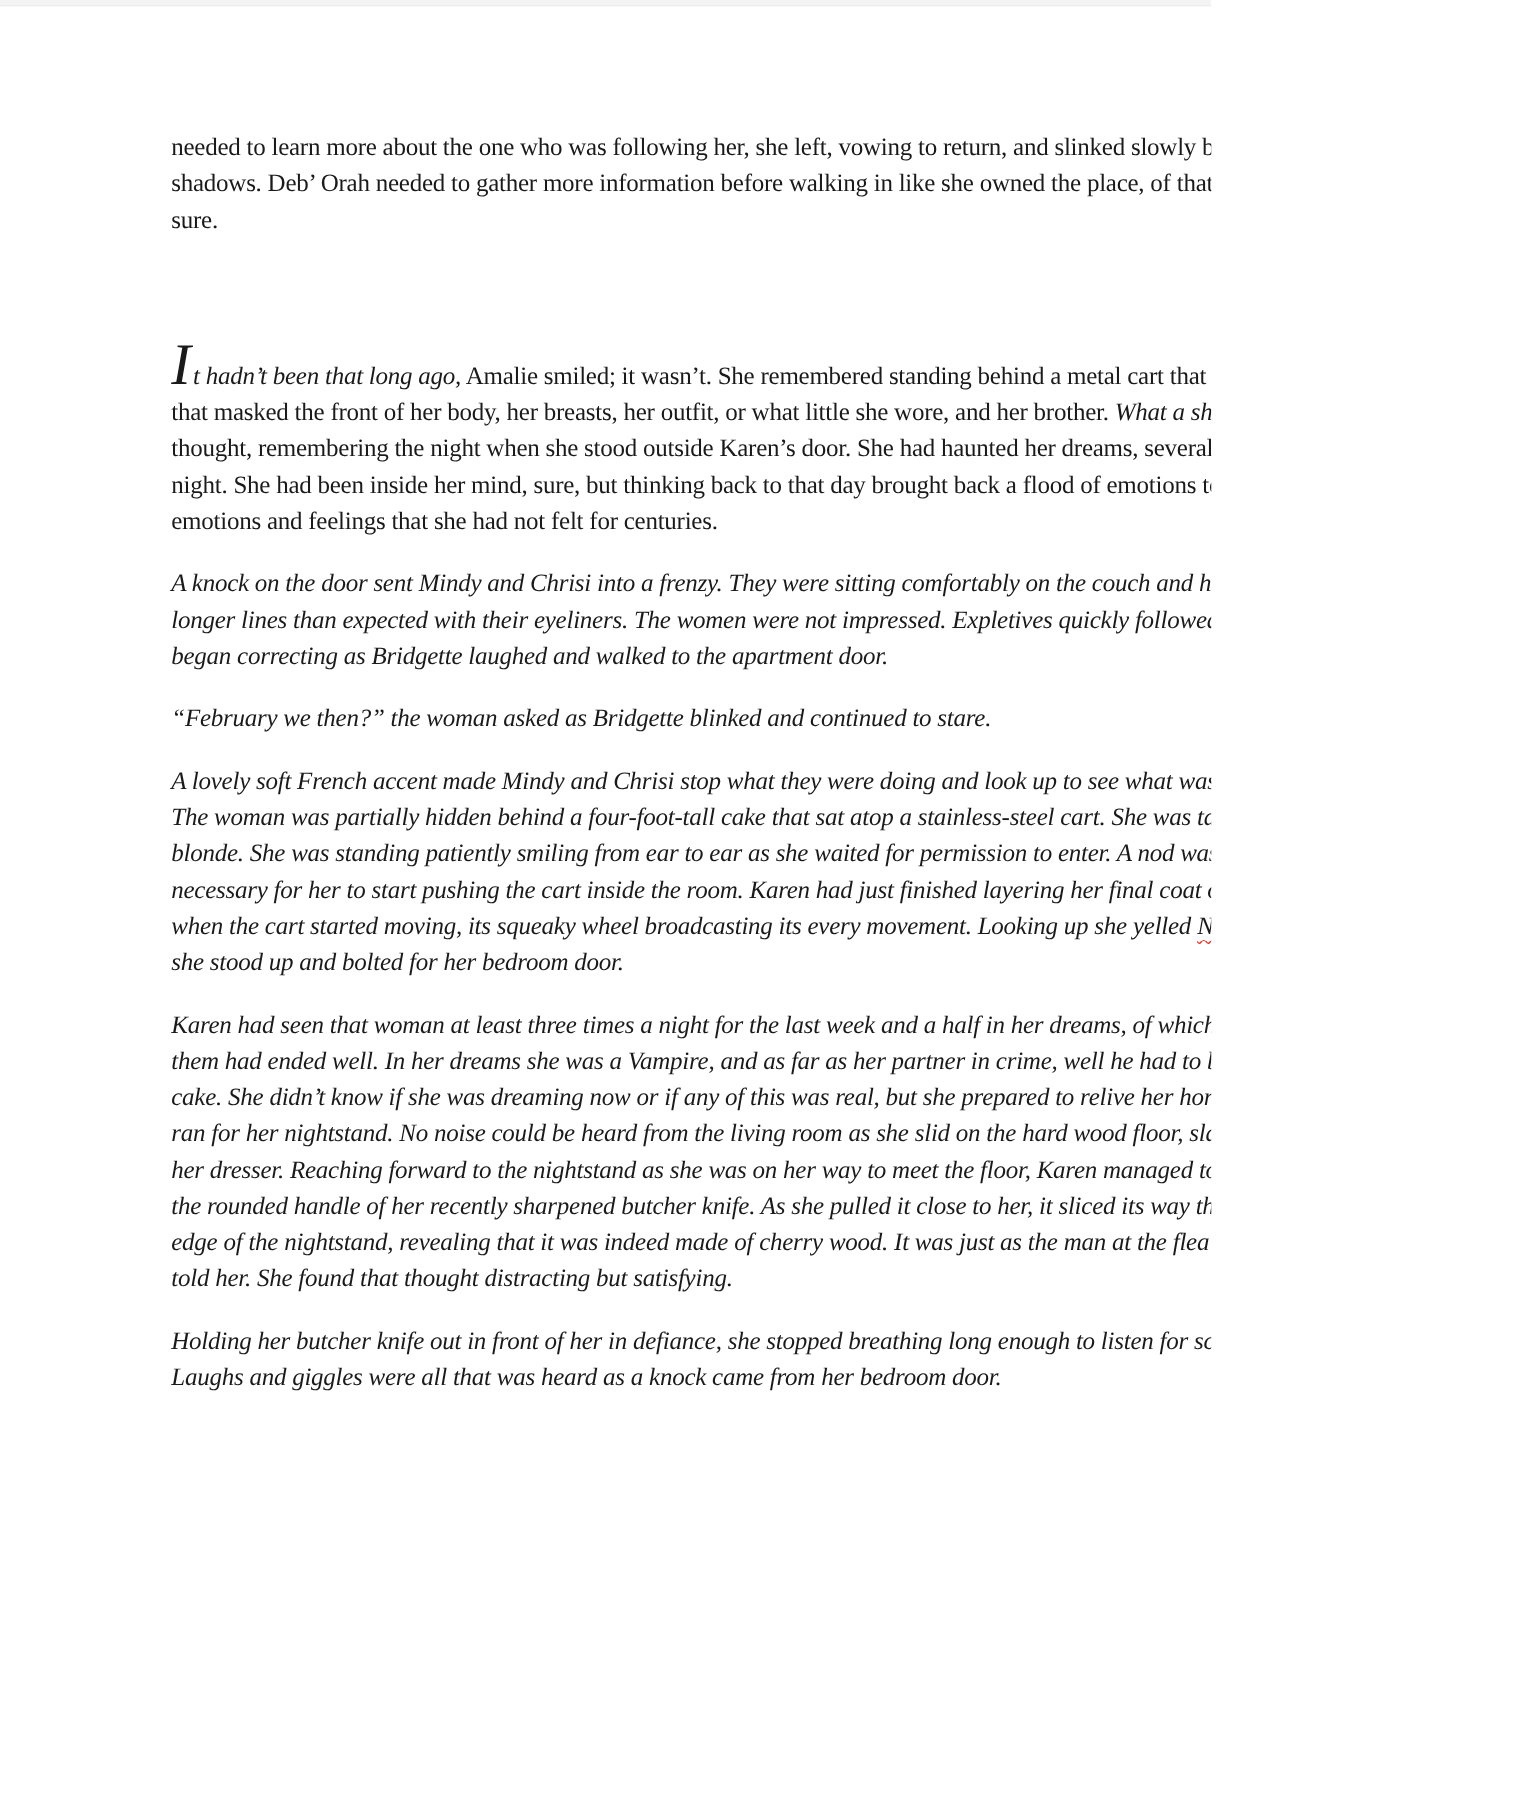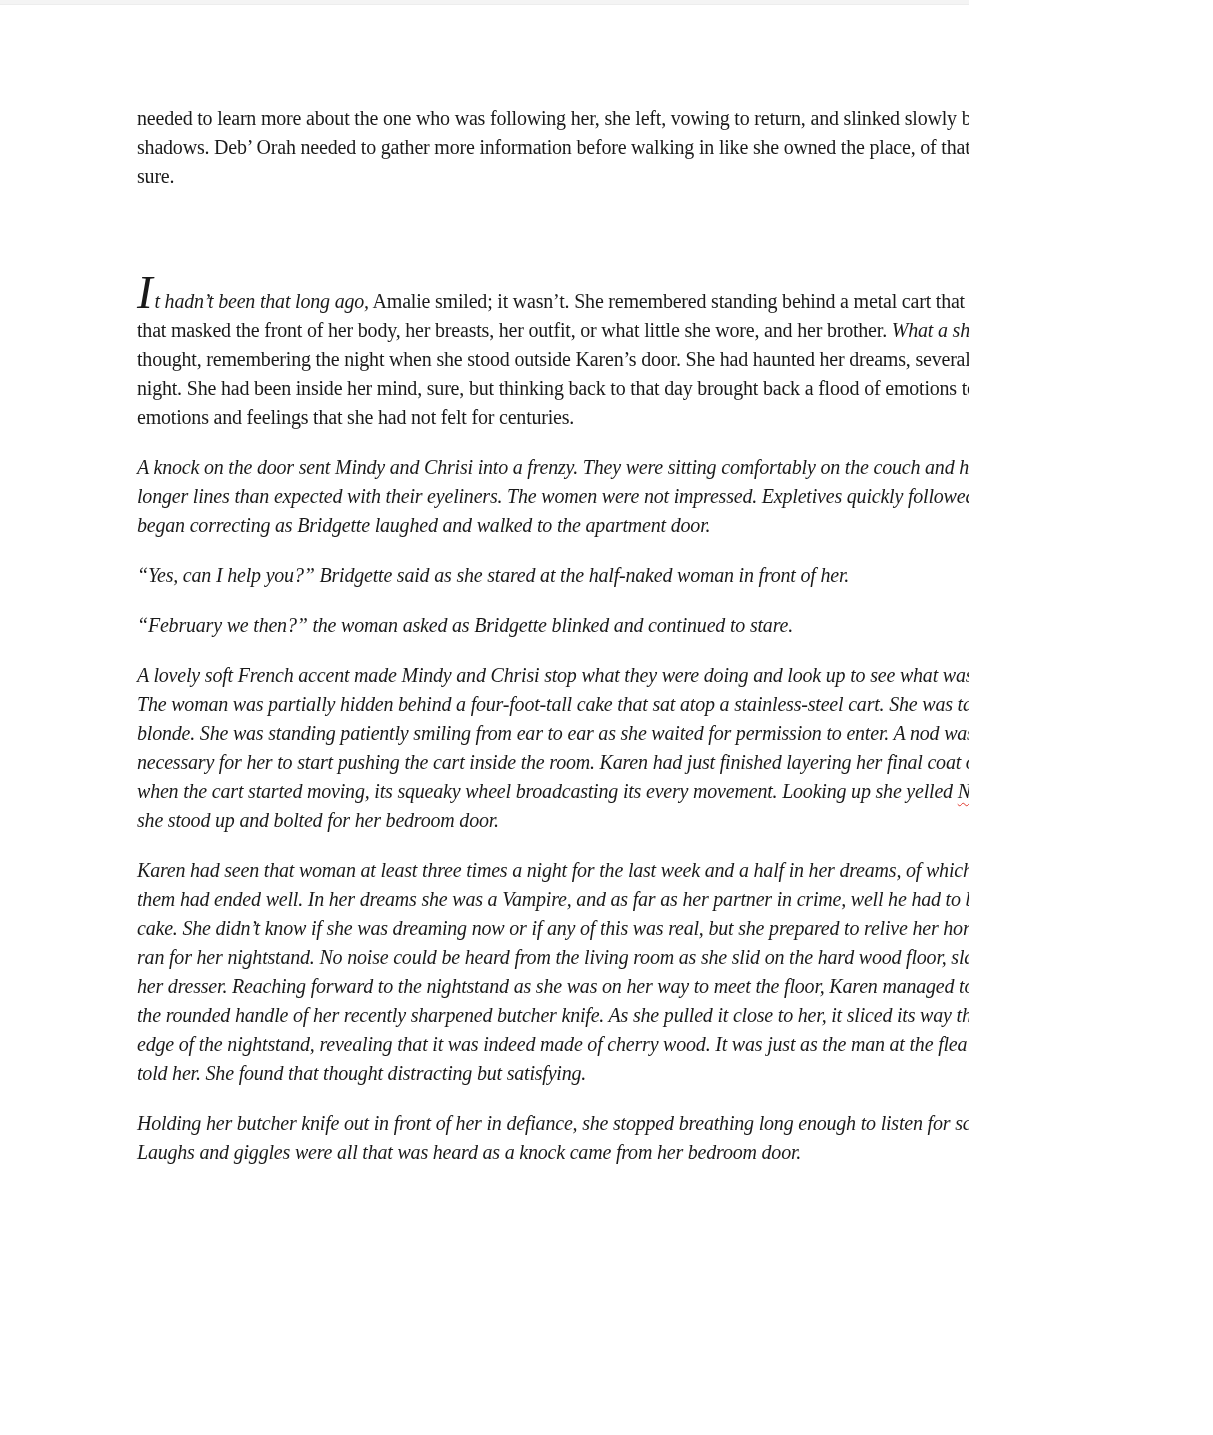--- a/index.html
+++ b/index.html
@@ -64,19 +64,18 @@
 </style>
 </head>
 <body>
 
 <div class="page" style="background: rgb(255, 255, 255);">
   <div class="top-strip" style="background: rgb(244, 244, 244);"></div>
   <div class="content" style="color: rgb(26, 26, 26);">
       <p class="para roman"><span class="run-roman">needed to learn more about the one who was following her, she left, vowing to return, and slinked slowly back into the shadows. Deb’ Orah needed to gather more information before walking in like she owned the place, of that, she was sure.</span></p>
       <p class="para roman scene-start"><span class="run-drop-cap">I</span><span class="run-italic">t hadn’t been that long ago,</span><span class="run-roman"> Amalie smiled; it wasn’t. She remembered standing behind a metal cart that held a cake that masked the front of her body, her breasts, her outfit, or what little she wore, and her brother. </span><span class="run-italic">What a shame,</span><span class="run-roman"> she thought, remembering the night when she stood outside Karen’s door. She had haunted her dreams, several times a night. She had been inside her mind, sure, but thinking back to that day brought back a flood of emotions to Amalie; emotions and feelings that she had not felt for centuries.</span></p>
       <p class="para italic"><span class="run-italic">A knock on the door sent Mindy and Chrisi into a frenzy. They were sitting comfortably on the couch and had just made longer lines than expected with their eyeliners. The women were not impressed. Expletives quickly followed and they began correcting as Bridgette laughed and walked to the apartment door.</span></p>
-      <p class="para italic"><span class="run-italic">“Yes, can I help you?” Bridgette said as she stared at the half-naked woman in front of her.</span></p>
       <p class="para italic"><span class="run-italic">“February we then?” the woman asked as Bridgette blinked and continued to stare.</span></p>
       <p class="para italic"><span class="run-italic">A lovely soft French accent made Mindy and Chrisi stop what they were doing and look up to see what was going on. The woman was partially hidden behind a four-foot-tall cake that sat atop a stainless-steel cart. She was tall, thin, and blonde. She was standing patiently smiling from ear to ear as she waited for permission to enter. A nod was all that was necessary for her to start pushing the cart inside the room. Karen had just finished layering her final coat of eye shadow when the cart started moving, its squeaky wheel broadcasting its every movement. Looking up she yelled </span><span class="run-misspelled" style="text-decoration-color: rgb(224, 58, 47);">Nooo</span><span class="run-italic"> before she stood up and bolted for her bedroom door.</span></p>
       <p class="para italic"><span class="run-italic">Karen had seen that woman at least three times a night for the last week and a half in her dreams, of which none of them had ended well. In her dreams she was a Vampire, and as far as her partner in crime, well he had to be inside the cake. She didn’t know if she was dreaming now or if any of this was real, but she prepared to relive her horrors as she ran for her nightstand. No noise could be heard from the living room as she slid on the hard wood floor, slamming into her dresser. Reaching forward to the nightstand as she was on her way to meet the floor, Karen managed to grab hold of the rounded handle of her recently sharpened butcher knife. As she pulled it close to her, it sliced its way through the edge of the nightstand, revealing that it was indeed made of cherry wood. It was just as the man at the flea market had told her. She found that thought distracting but satisfying.</span></p>
       <p class="para italic"><span class="run-italic">Holding her butcher knife out in front of her in defiance, she stopped breathing long enough to listen for screams. Laughs and giggles were all that was heard as a knock came from her bedroom door.</span></p>
     </div>
 </div>
 
 </body></html>

